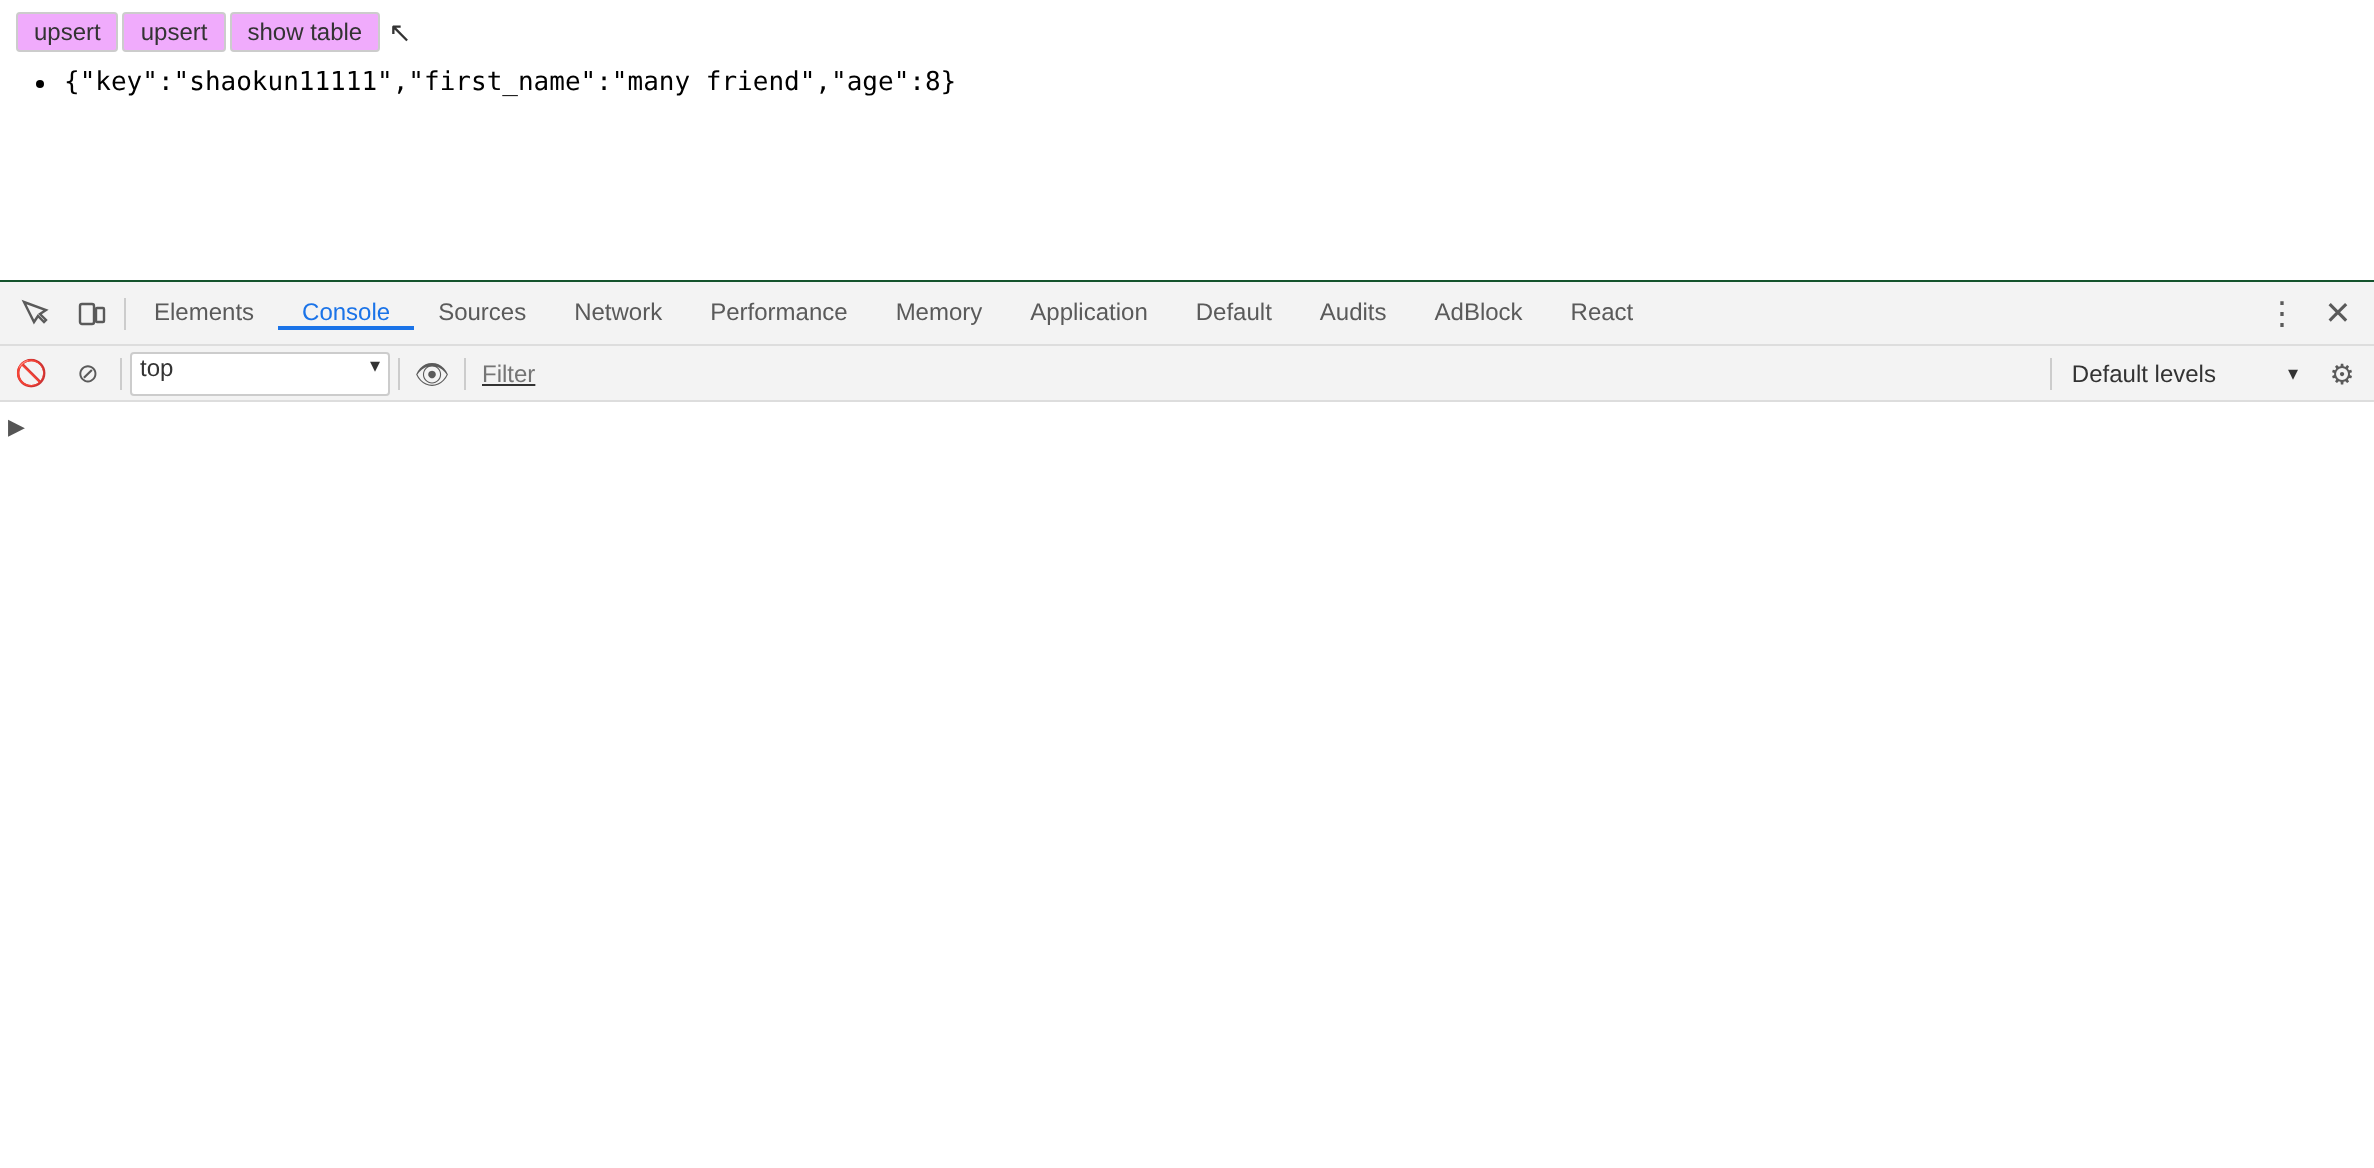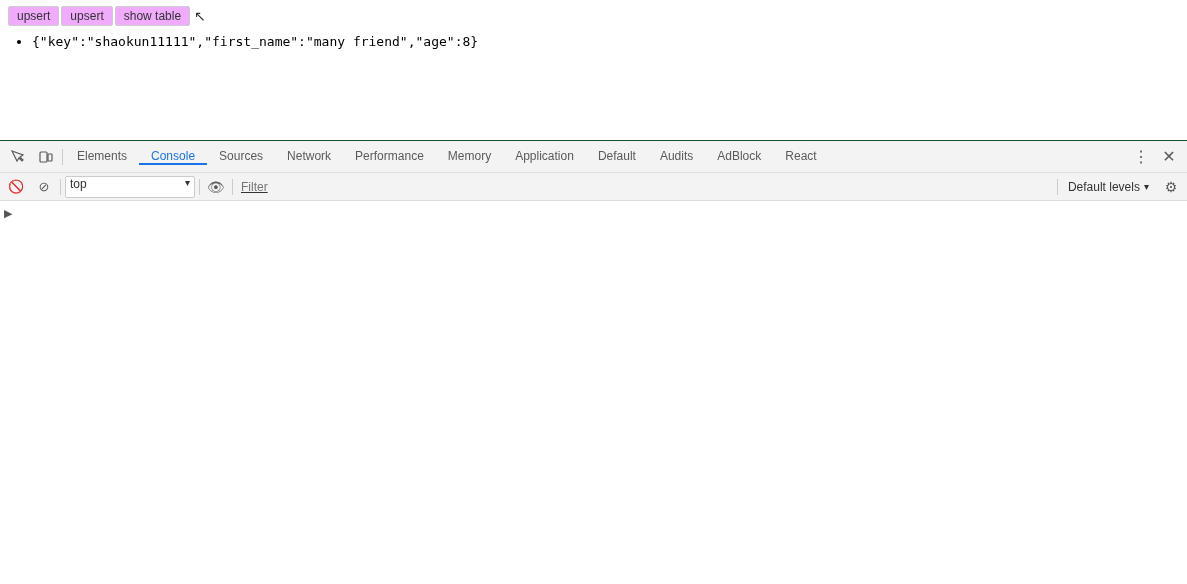--- a/index.html
+++ b/index.html
@@ -243,20 +243,21 @@
     }
 
     .default-levels {
       display: flex;
       align-items: center;
       font-size: 12px;
       color: #333;
       cursor: pointer;
       padding: 0 6px;
       height: 22px;
+      gap: 32px;
     }
 
     .default-levels .arrow {
       margin-left: 4px;
       font-size: 10px;
     }
 
     .console-settings-btn {
       margin-left: auto;
       width: 24px;

